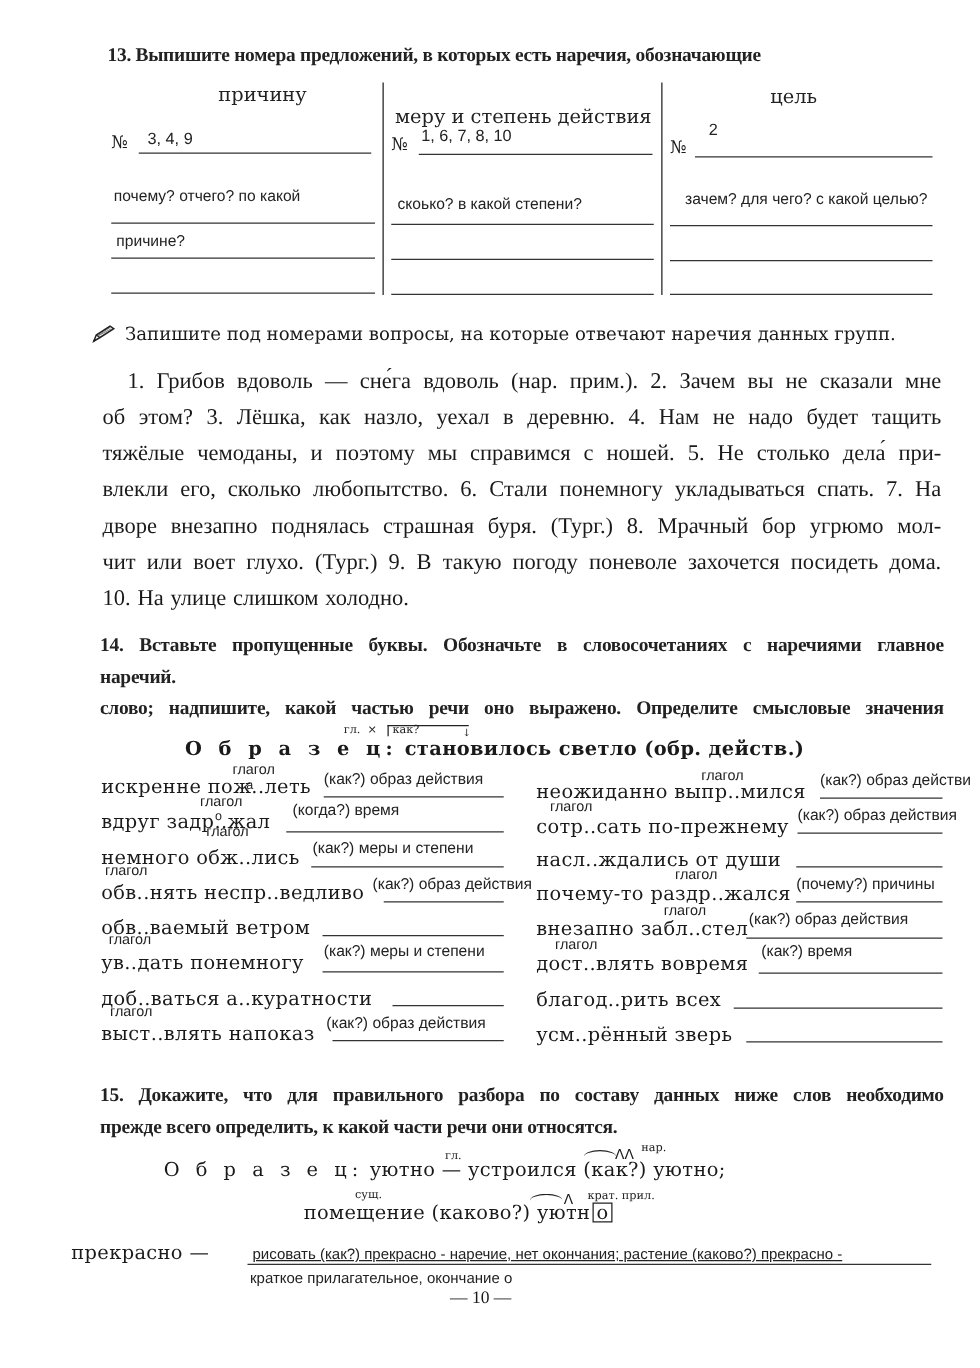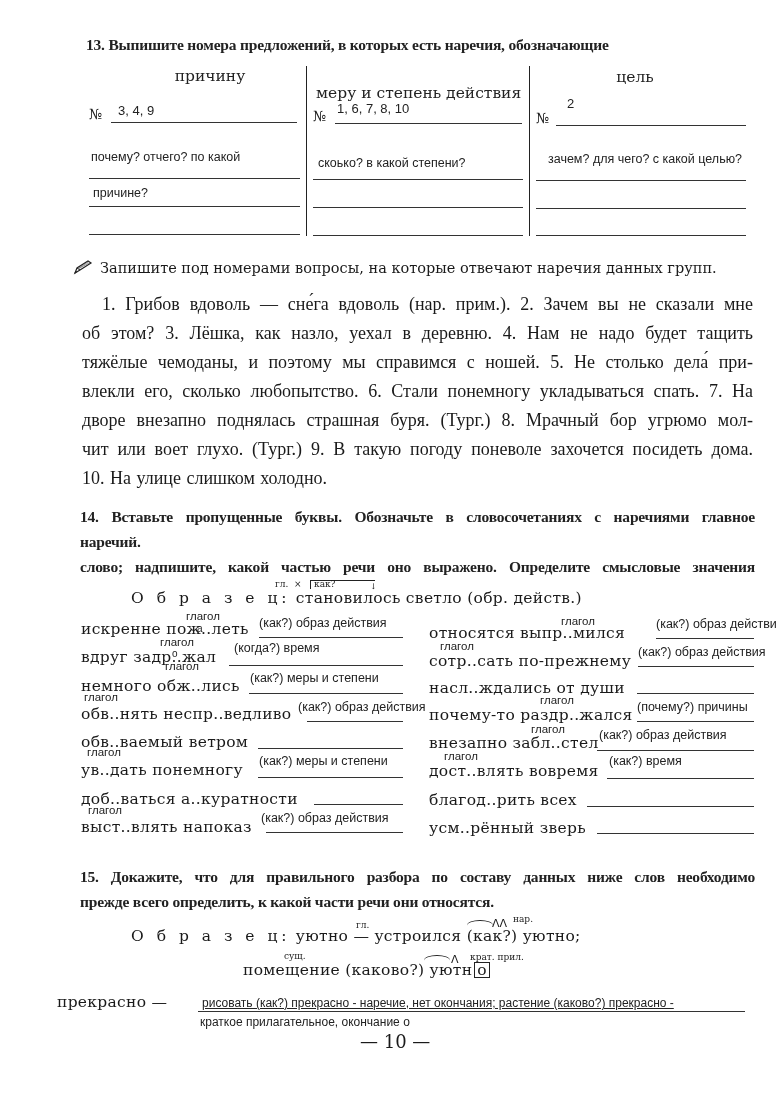--- a/index.html
+++ b/index.html
@@ -86,21 +86,21 @@
   <div style="text-align:justify; text-align-last:justify; white-space:nowrap;">14. Вставьте пропущенные буквы. Обозначьте в словосочетаниях с наречиями главное</div>
   <div>наречий.</div>
   <div style="text-align:justify; text-align-last:justify; white-space:nowrap;">слово; надпишите, какой частью речи оно выражено. Определите смысловые значения</div>
 </div>
 
 <span class="abs small-serif" style="left:275px; top:579px;">гл.</span>
 <span class="abs small-serif" style="left:294px; top:579px;">×</span>
 <span class="abs" style="left:310px; top:580px; width:64px; height:8px; border-top:1px solid #222; border-left:1px solid #222;"></span>
 <span class="abs small-serif" style="left:314px; top:579px;">как?</span>
 <span class="abs" style="left:370px; top:583px; font-size:8px; line-height:8px;">↓</span>
-<div class="abs ex" style="left:131px; top:589px;">
+<div class="abs ex" style="left:148px; top:589px;font-weight:bold;">
   <span class="spaced">О б р а з е ц:</span>
   <span>становилось светло (обр. действ.)</span>
 </div>
 
 <span class="abs sup" style="left:186px; top:610px;">глагол</span>
 <span class="abs sup" style="left:197px; top:623px; font-size:10px;">а</span>
 <span class="abs ex" style="left:81px; top:620px;">искренне пож..леть</span>
 <span class="abs ans" style="left:259px; top:616px;">(как?) образ действия</span>
 <div class="line" style="left:259px; top:637px; width:144px;"></div>
 
@@ -130,21 +130,21 @@
 
 <span class="abs ex" style="left:81px; top:790px;">доб..ваться а..куратности</span>
 <div class="line" style="left:314px; top:804px; width:89px;"></div>
 
 <span class="abs sup" style="left:88px; top:804px;">глагол</span>
 <span class="abs ex" style="left:81px; top:818px;">выст..влять напоказ</span>
 <span class="abs ans" style="left:261px; top:811px;">(как?) образ действия</span>
 <div class="line" style="left:266px; top:832px; width:137px;"></div>
 
 <span class="abs sup" style="left:561px; top:615px;">глагол</span>
-<span class="abs ex" style="left:429px; top:624px;">относятся выпр..мился</span>
+<span class="abs ex" style="left:429px; top:624px;">неожиданно выпр..мился</span>
 <span class="abs ans" style="left:656px; top:617px;">(как?) образ действи</span>
 <div class="line" style="left:656px; top:638px; width:98px;"></div>
 
 <span class="abs sup" style="left:440px; top:640px;">глагол</span>
 <span class="abs ex" style="left:429px; top:652px;">сотр..сать по-прежнему</span>
 <span class="abs ans" style="left:638px; top:645px;">(как?) образ действия</span>
 <div class="line" style="left:638px; top:666px; width:116px;"></div>
 
 <span class="abs ex" style="left:429px; top:679px;">насл..ждались от души</span>
 <div class="line" style="left:637px; top:693px; width:117px;"></div>
@@ -190,13 +190,13 @@
 <span class="abs small-serif" style="left:470px; top:952px;">крат. прил.</span>
 <div class="abs ex" style="left:243px; top:961px;">
   <span>помещение (каково?) уютн</span><span style="display:inline-block; border:1.2px solid #222; padding:0 2px; line-height:14px; margin-left:2px;">о</span>
 </div>
 
 <span class="abs ex" style="left:57px; top:993px;">прекрасно —</span>
 <span class="abs ans" style="left:202px; top:996px; font-size:12px; text-decoration:underline;">рисовать (как?) прекрасно - наречие, нет окончания; растение (каково?) прекрасно -</span>
 <div class="line" style="left:198px; top:1011px; width:547px; border-bottom-width:1px;"></div>
 <span class="abs ans" style="left:200px; top:1015px; font-size:12px;">краткое прилагательное, окончание о</span>
 
-<div class="abs serif" style="left:360px; top:1031px; font-size:18px;">— 10 —</div>
+<div class="abs serif" style="left:360px; top:1031px; font-size:14px;font-family:Liberation Serif, serif;">— 10 —</div>
 
 </body></html>

